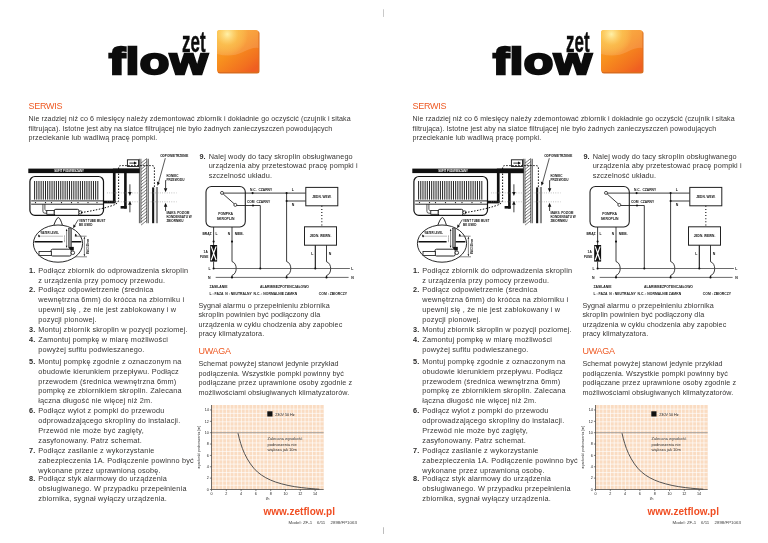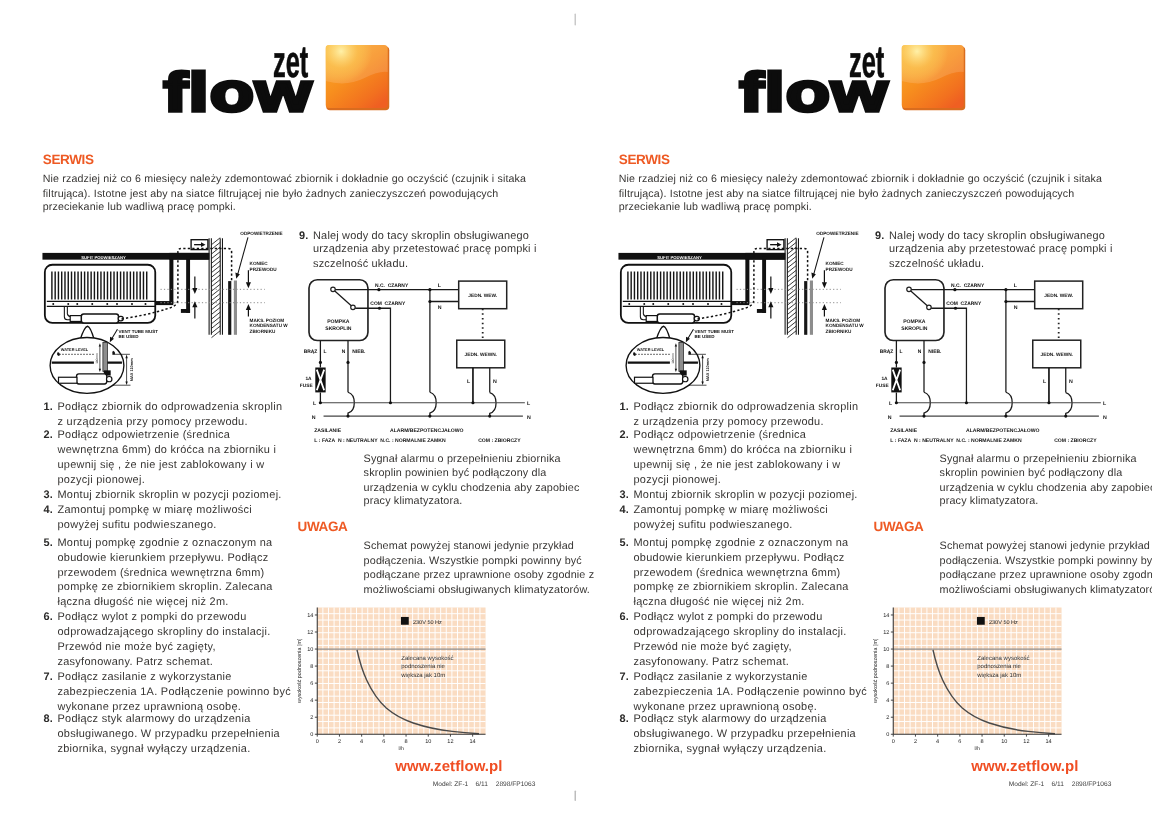--- a/index.html
+++ b/index.html
@@ -1,20 +1,20 @@
 <!DOCTYPE html>
 <html><head><meta charset="utf-8"><style>
 html,body{margin:0;padding:0;}
 body{width:768px;height:543px;background:#fff;font-family:"Liberation Sans",sans-serif;
  position:relative;overflow:hidden;-webkit-font-smoothing:antialiased;}
 .colwrap{position:absolute;top:0;width:384px;height:543px;padding-left:32px;}
 .colwrap *{box-sizing:border-box;}
-.h1{position:absolute;color:#ee5a24;font-weight:bold;font-size:9px;line-height:9px;letter-spacing:-0.25px;}
+.h1{position:absolute;color:#ee5a24;font-weight:normal;font-size:9px;line-height:9px;letter-spacing:-0.25px;}
 .body{position:absolute;color:#373533;font-size:7.1px;line-height:9.4px;white-space:nowrap;letter-spacing:0.1px;}
-.para{line-height:9.55px;font-size:7.2px;margin-left:44px;}
+.para{line-height:9.55px;font-size:7.2px;}
 .list{position:absolute;color:#373533;font-size:7.3px;line-height:9.9px;white-space:nowrap;width:163px;letter-spacing:0.19px;}
 .li{position:relative;padding-left:9.3px;}
 .li b{position:absolute;left:0;color:#2b2a29;}
 .step9{position:absolute;color:#373533;font-size:7.3px;line-height:9.5px;white-space:nowrap;letter-spacing:0.12px;}
 .logo{position:absolute;left:0;top:0;}
 .flow{position:absolute;left:108.5px;top:43.6px;font-size:36.6px;font-weight:bold;color:#0c0c0c;
  line-height:36.6px;letter-spacing:0.5px;transform:scaleX(1.32);transform-origin:0 0;
  -webkit-text-stroke:2.3px #0c0c0c;}
 .zet{position:absolute;left:182.3px;top:27px;font-size:30px;font-weight:bold;color:#0c0c0c;
  line-height:30px;transform:scaleX(0.565);transform-origin:0 0;-webkit-text-stroke:0.4px #0c0c0c;}

